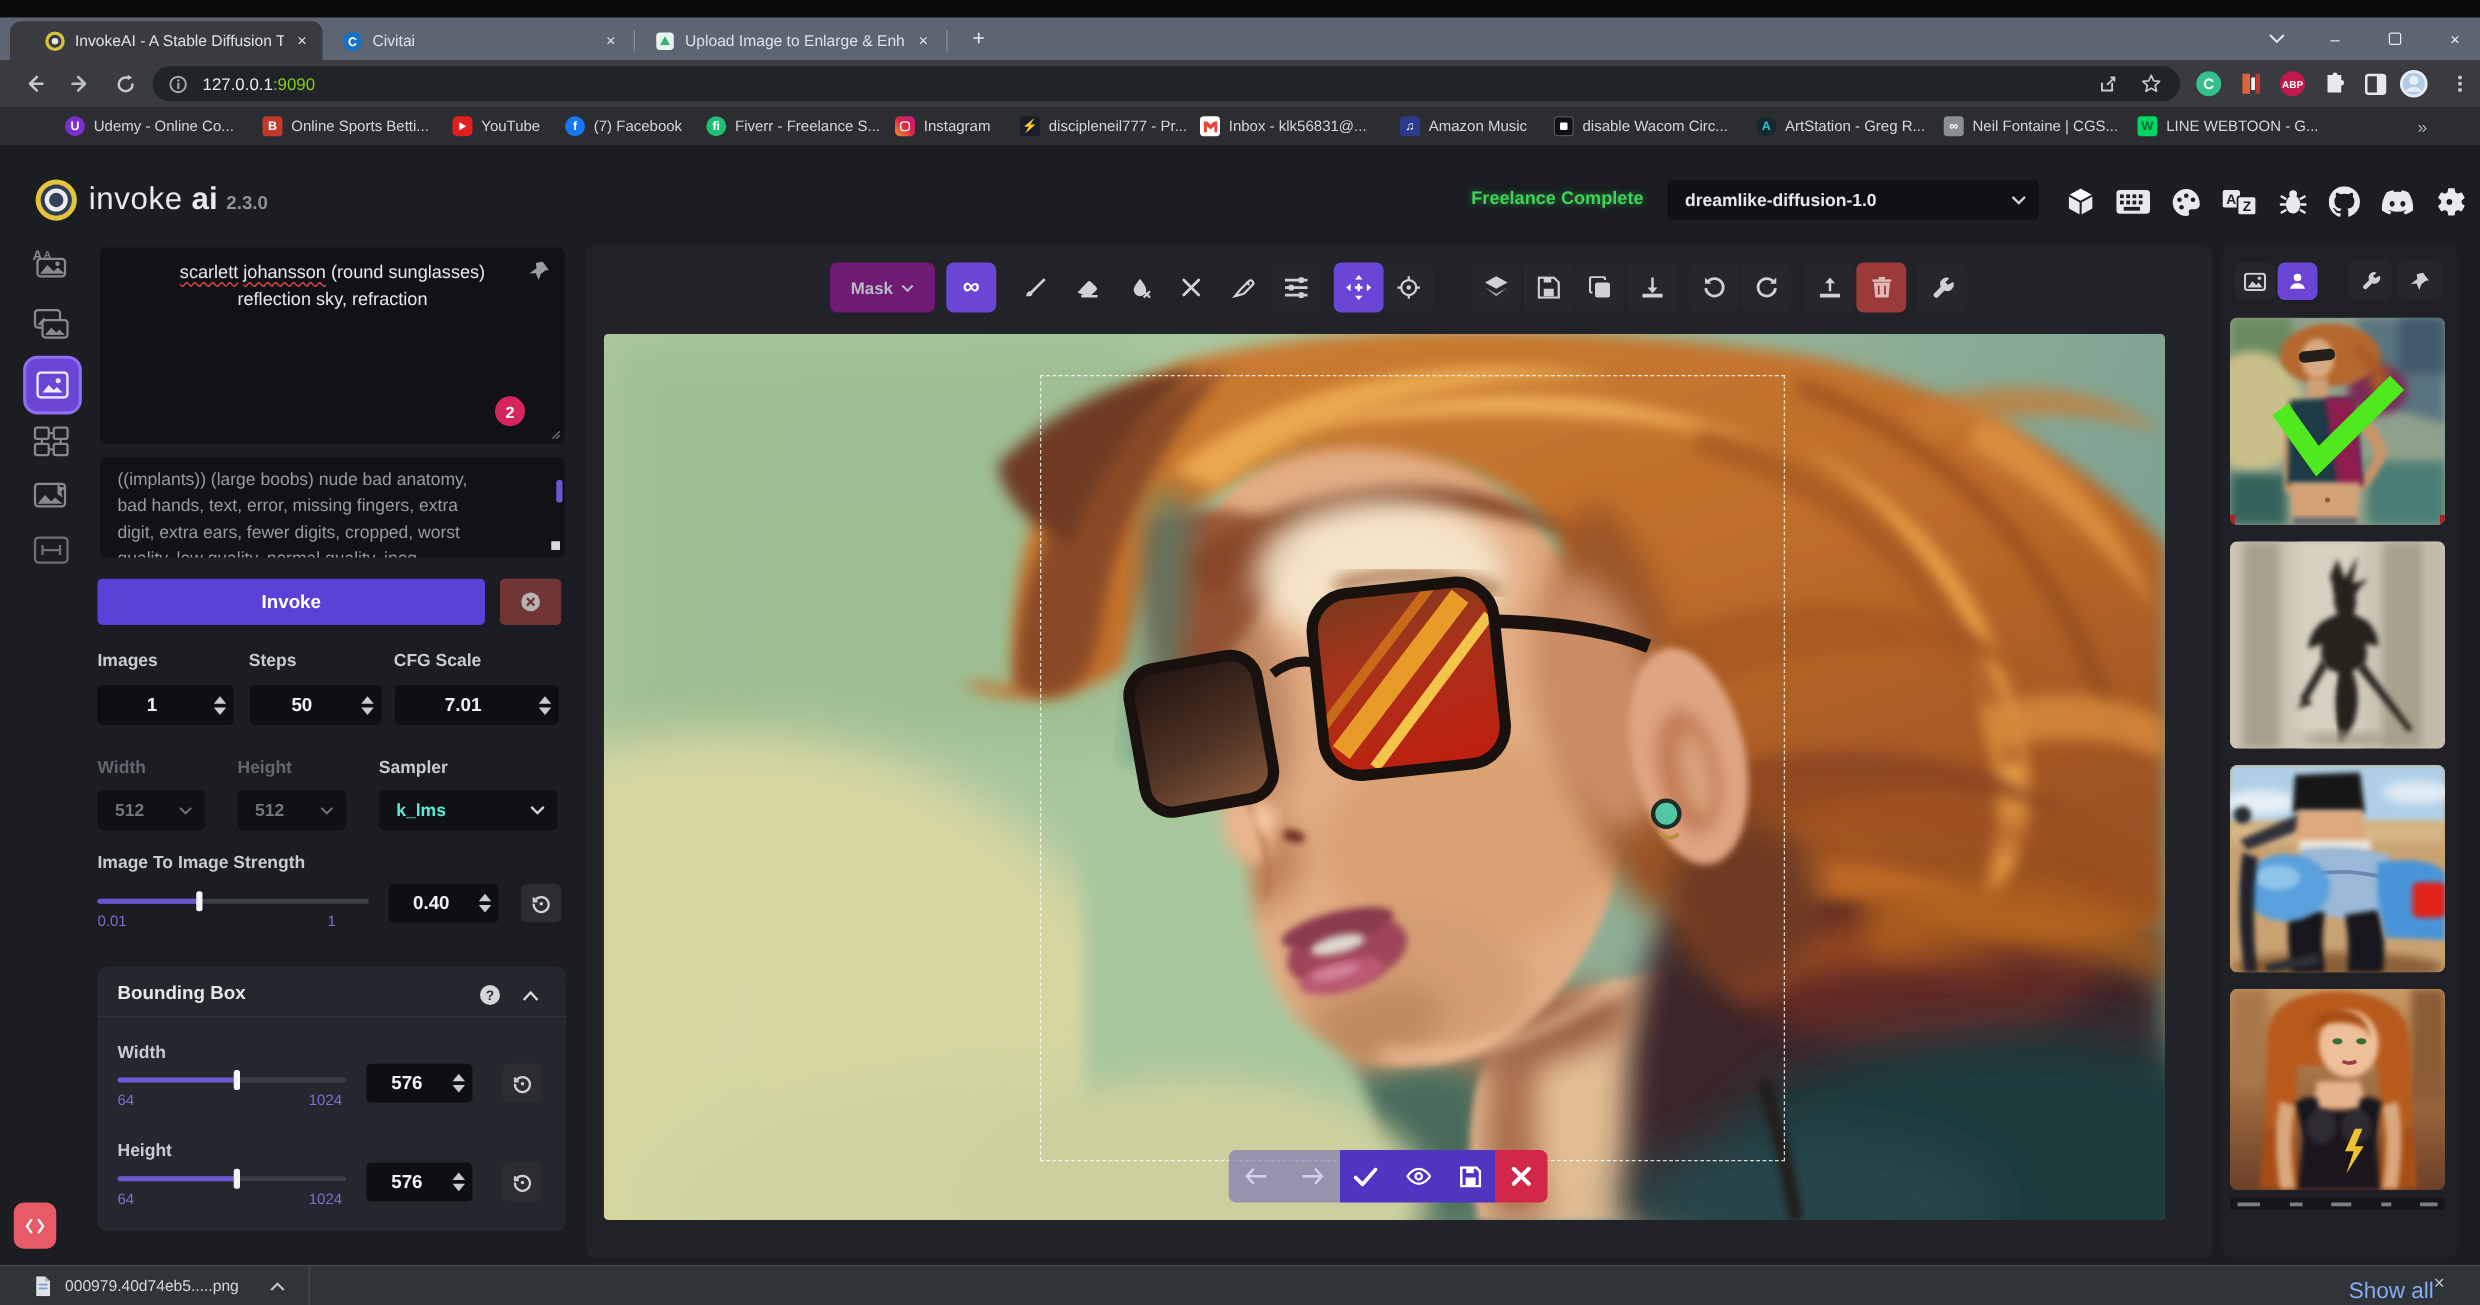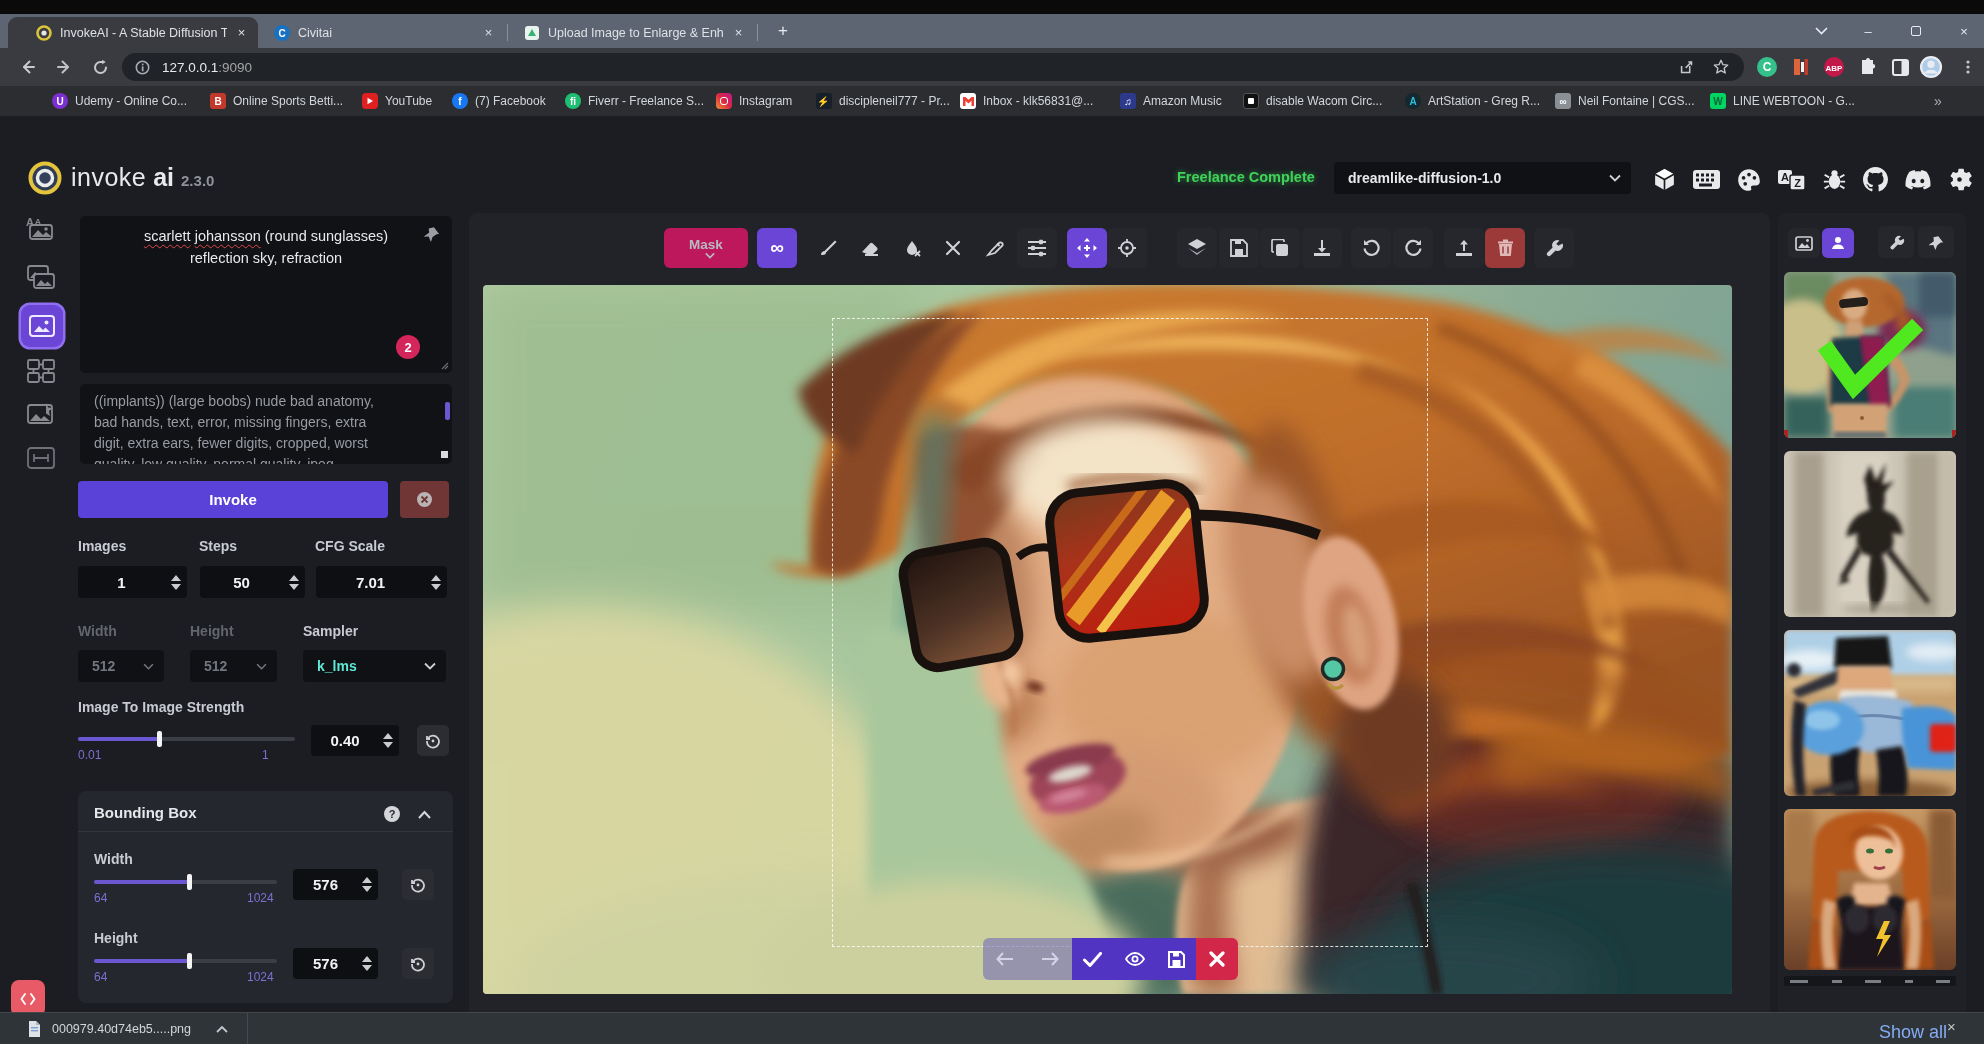--- a/index.html
+++ b/index.html
@@ -14,21 +14,21 @@
 .tabx{width:17px;height:17px;border-radius:50%;display:flex;align-items:center;justify-content:center;color:#dce0e6;font-size:13px;margin:0 8px 0 6px;}
 .tabsep{position:absolute;top:10px;width:1px;height:17px;background:#8a909b;}
 .winbtn{position:absolute;top:0;height:34px;width:46px;display:flex;align-items:center;justify-content:center;color:#e8ebf0;font-size:13px;}
 #toolbar{left:0;top:48px;width:1984px;height:38px;background:#393b40;}
 .navic{position:absolute;top:7px;width:24px;height:24px;color:#c6c9ce;display:flex;align-items:center;justify-content:center;}
 #pill{position:absolute;left:122px;top:5px;width:1622px;height:28px;background:#202327;border-radius:14px;display:flex;align-items:center;}
 #bookmarks{left:0;top:86px;width:1984px;height:30px;background:#2b2d31;}
 .bm{position:absolute;top:4px;height:22px;display:flex;align-items:center;font-size:12px;color:#d3d6da;white-space:nowrap;}
 .bm .bi{width:16px;height:16px;margin-right:7px;border-radius:3px;display:flex;align-items:center;justify-content:center;font-size:10px;font-weight:bold;color:#fff;flex:none;}
 
-#app{left:0;top:116px;width:1984px;height:896px;background:#1b1d22;margin-top:18px;}
+#app{left:0;top:116px;width:1984px;height:896px;background:#1b1d22;}
 .dkbtn{background:#26272d;border-radius:6px;}
 .label{font-size:14px;font-weight:bold;color:#c9cbd2;}
 .label.dis{color:#63666e;}
 .numin{position:absolute;background:#0e0f13;border-radius:4px;display:flex;align-items:center;justify-content:center;color:#f2f3f5;font-size:15px;font-weight:bold;}
 .stepper{position:absolute;right:6px;display:flex;flex-direction:column;justify-content:center;gap:3px;}
 .stepper i{display:block;width:0;height:0;border-left:5px solid transparent;border-right:5px solid transparent;}
 .stepper .up{border-bottom:6px solid #c9cbd2;}
 .stepper .dn{border-top:6px solid #c9cbd2;}
 .selbox{position:absolute;background:#101114;border-radius:4px;display:flex;align-items:center;font-size:15px;font-weight:bold;}
 .chev{margin-left:auto;margin-right:10px;font-size:11px;}
@@ -112,21 +112,21 @@
           <path d="M14 8.5A5.5 5.5 0 1 1 8.5 3h3" fill="none" stroke="#c6c9ce" stroke-width="2" stroke-linecap="round"></path>
           <path d="M10.2 0.8 13.6 3l-3.4 2.2z" fill="#c6c9ce"></path>
         </svg>
       </div>
     <div id="pill">
       <svg width="15" height="15" style="margin-left:13px" viewBox="0 0 15 15">
           <circle cx="7.5" cy="7.5" r="6.2" fill="none" stroke="#a7abb2" stroke-width="1.6"></circle>
           <rect x="6.8" y="6.3" width="1.7" height="5" fill="#a7abb2"></rect>
           <rect x="6.8" y="3.6" width="1.7" height="1.7" fill="#a7abb2"></rect>
         </svg>
-      <span style="margin-left:12px;font-size:13.5px;color:#e8eaed;">127.0.0.1<span style="color:#a3a3a3;text-align:right;">:9090</span></span>
+      <span style="margin-left:12px;font-size:13.5px;color:#e8eaed;">127.0.0.1<span style="color:#84cc16;text-align:right;">:9090</span></span>
       <svg width="18" height="18" style="margin-left:auto" viewBox="0 0 20 20">
           <path d="M4 9v7h9V9" fill="none" stroke="#c6c9ce" stroke-width="1.7"></path>
           <path d="M8.5 11 15 4.5" stroke="#c6c9ce" stroke-width="1.7"></path>
           <path d="M11.5 4.5H15V8" fill="none" stroke="#c6c9ce" stroke-width="1.7"></path>
         </svg>
       <svg width="18" height="18" style="margin:0 14px 0 16px" viewBox="0 0 20 20">
           <path d="M10 2.5l2.2 4.9 5.3.5-4 3.6 1.2 5.2L10 14l-4.7 2.7 1.2-5.2-4-3.6 5.3-.5z" fill="none" stroke="#c6c9ce" stroke-width="1.5" stroke-linejoin="round"></path>
         </svg>
     </div>
     <div class="navic" style="left:1755px;">
@@ -465,21 +465,21 @@
     </div>
 
     <div class="abs" style="left:11px;top:846px;width:34px;height:37px;background:#e85a66;border-radius:8px;display:flex;align-items:center;justify-content:center;">
         <svg width="16" height="12" viewBox="0 0 16 12">
           <path d="M5 1 1.5 6 5 11M11 1l3.5 5L11 11" fill="none" stroke="#fff" stroke-width="1.8" stroke-linecap="round"></path>
         </svg>
       </div>
 
     <div id="canvaspanel" class="abs">
 
-      <div class="cbtn" style="left:195px;width:84px;background:#be185d;flex-direction:column;">
+      <div class="cbtn" style="left:195px;width:84px;background:#701a75;">
           <span style="font-size:13.5px;font-weight:bold;color:#b8bac1;">Mask</span>
           <svg style="margin-left:7px;" width="10" height="7" viewBox="0 0 12 8">
             <path d="M1 1.5l5 5 5-5" fill="none" stroke="#b8bac1" stroke-width="2"></path>
           </svg>
         </div>
       <div class="cbtn purple" style="left:288px;">
           <span style="font-size:19px;font-weight:bold;">∞</span>
         </div>
       <div class="cbtn" style="left:339px;background:none;">
           <svg width="20" height="20" viewBox="0 0 20 20">

